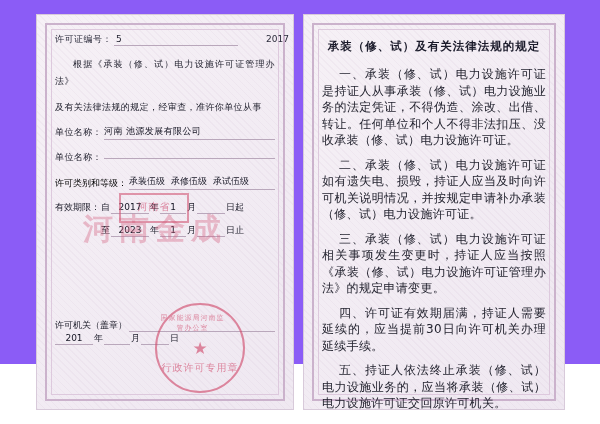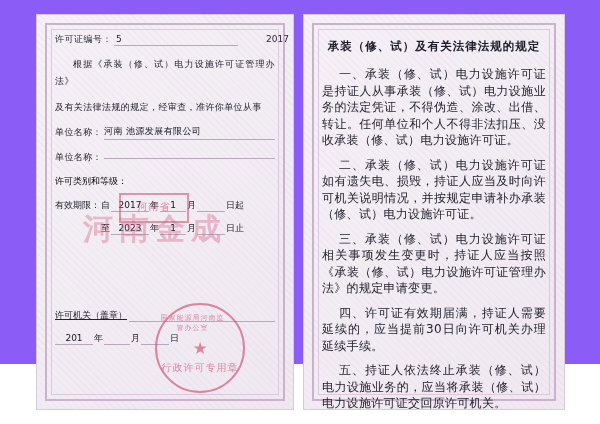--- a/index.html
+++ b/index.html
@@ -168,23 +168,22 @@
     position: absolute;
     left: 0;
     right: 0;
     bottom: 40px;
     font-size: 9px;
     color: #22222f;
   }
   .issuer-row {
     display: flex;
     align-items: flex-end;
-    margin-bottom: 10px;
-    white-space: nowrap;
-    text-decoration: underline;
+    margin-bottom: 0;
+    white-space: nowrap;
   }
   .issuer-value {
     flex: 1 1 auto;
     border-bottom: 1px solid #b9a7bb;
     margin-left: 2px;
     padding-bottom: 1px;
   }
 
   
   .right-title {
@@ -313,20 +312,25 @@
         <span class="field-value">河南            池源发展有限公司</span>
       </div>
 
       <div class="field-row">
         <span class="field-label">单位名称：</span>
         <span class="field-value blank"></span>
       </div>
 
       <div class="grade-row">
         <span class="field-label">许可类别和等级：</span>
+        <span class="grade-cells">
+          <span class="grade-cell">承装伍级</span>
+          <span class="grade-cell">承修伍级</span>
+          <span class="grade-cell">承试伍级</span>
+        </span>
       </div>
 
       <div class="date-block">
         <div class="date-row">
           <span class="date-lead">有效期限：</span>
           <span class="date-unit">自</span>
           <span class="date-seg seg-y">2017</span>
           <span class="date-unit">年</span>
           <span class="date-seg seg-m">1</span>
           <span class="date-unit">月</span>

